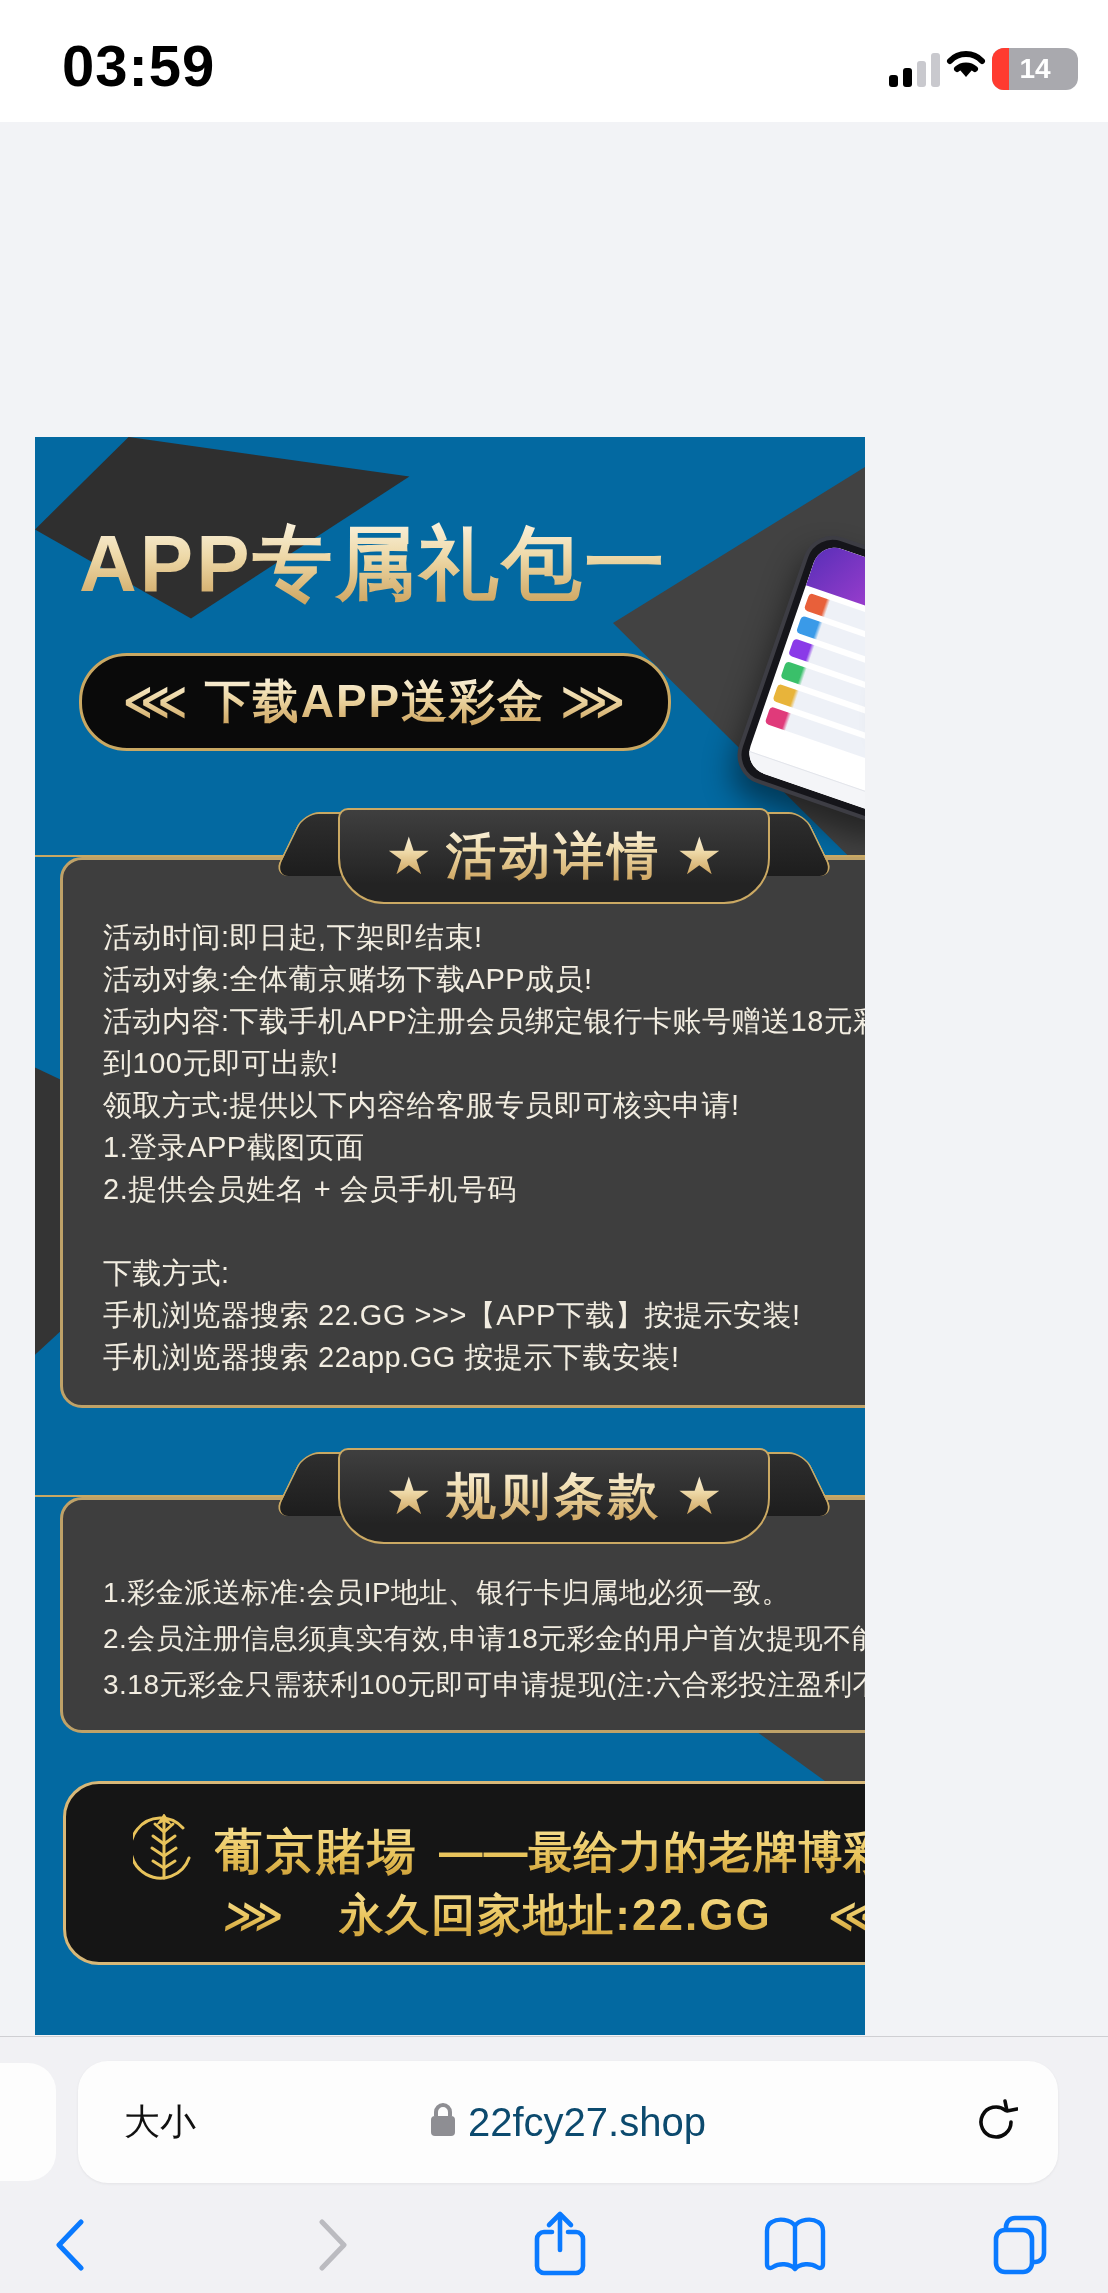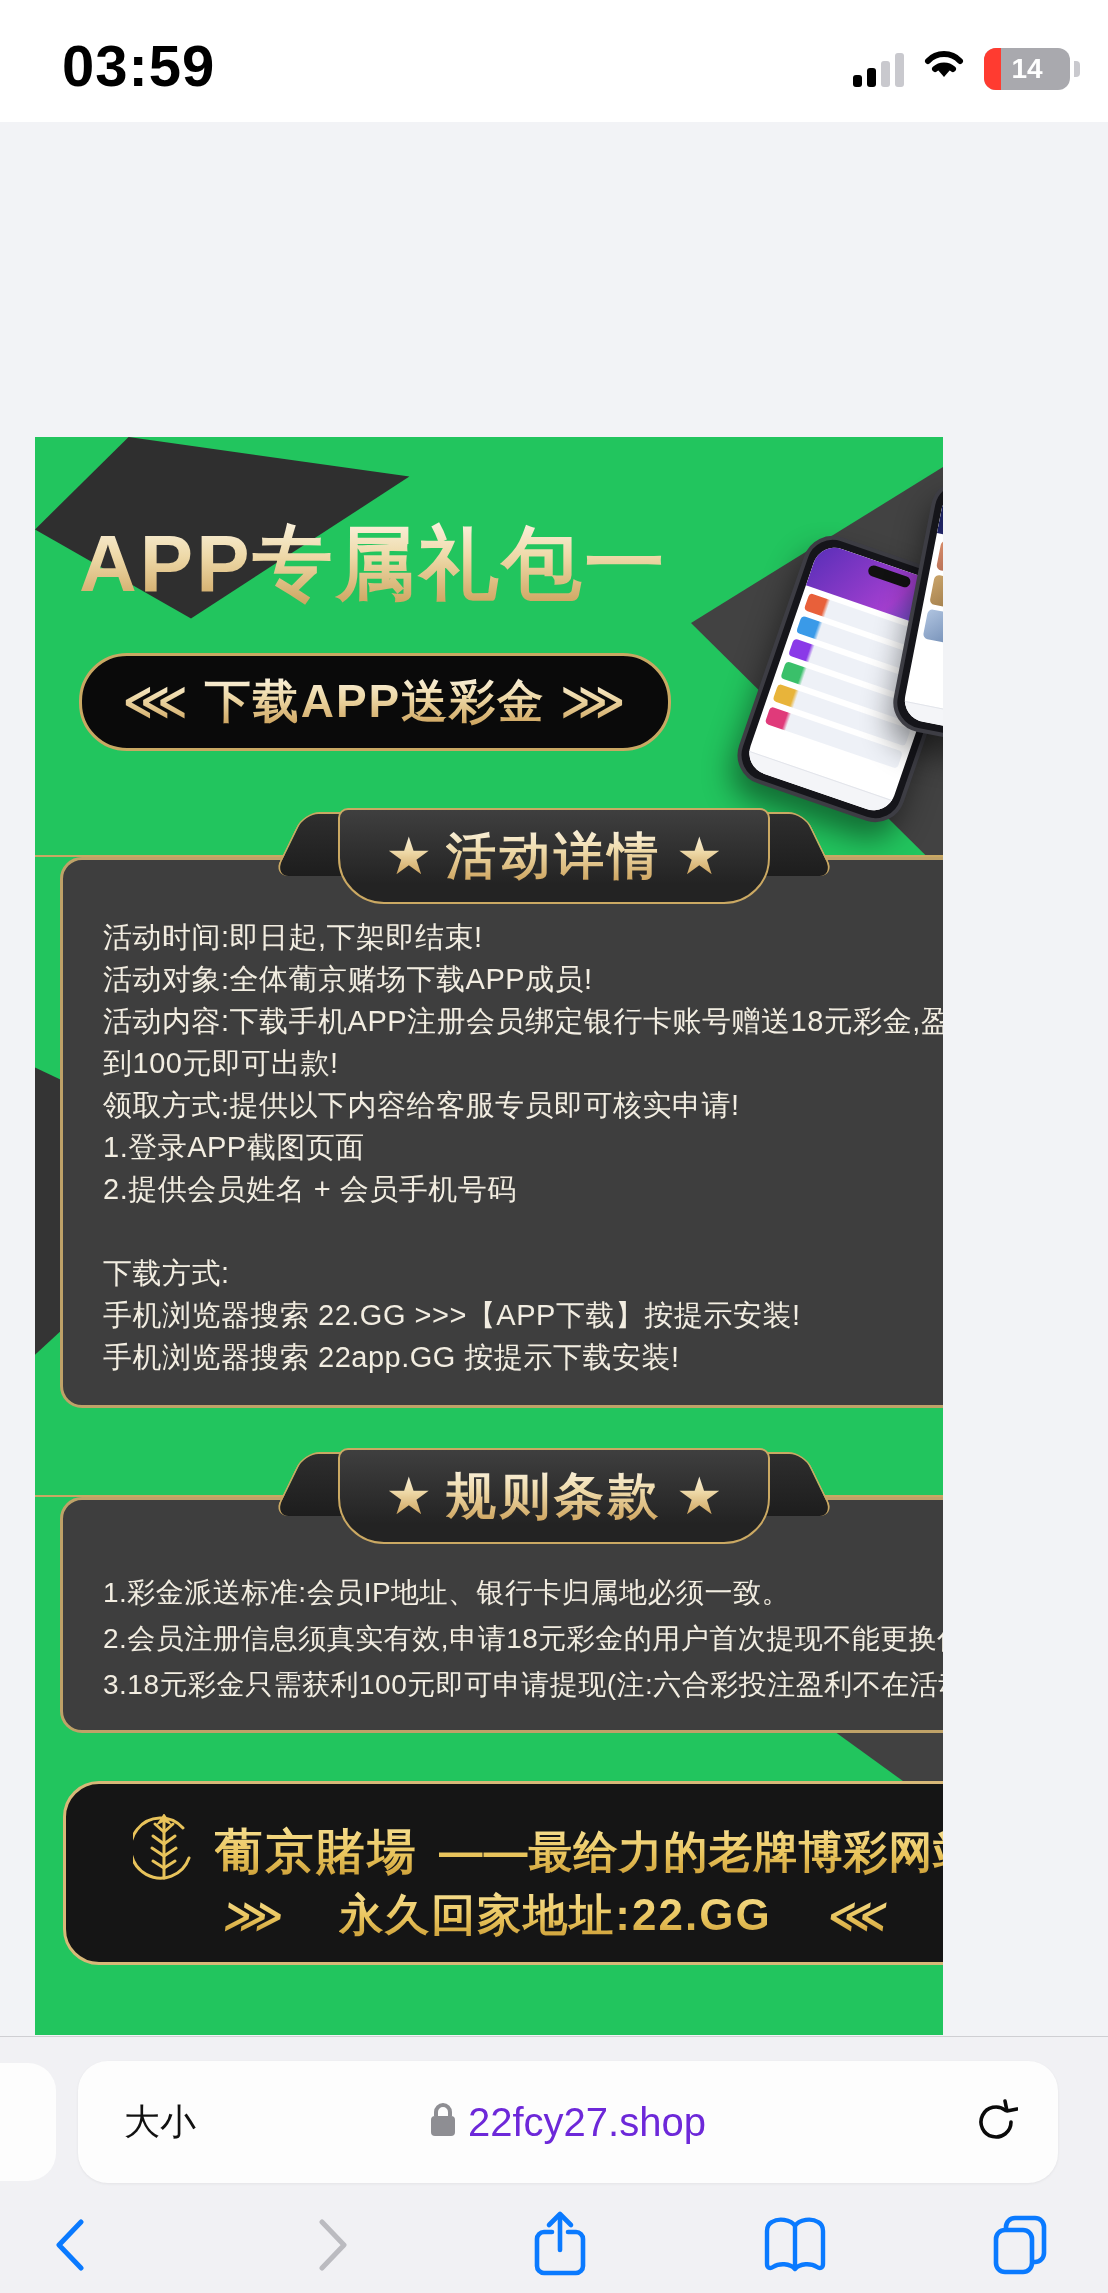--- a/index.html
+++ b/index.html
@@ -2,21 +2,21 @@
 <html><head>
 <meta charset="utf-8">
 <style>
   html,body{margin:0;padding:0;}
   body{font-family:"Liberation Sans","DejaVu Sans",sans-serif;}
   .screen{position:relative;width:1108px;height:2293px;background:#F2F3F6;overflow:hidden;}
 
   
   .statusbar{position:absolute;top:0;left:0;width:100%;height:122px;background:#FFFFFF;}
   .time{position:absolute;left:62px;top:32px;font-size:58px;font-weight:700;color:#000;letter-spacing:1px;}
-  .sicons{position:absolute;right:28px;top:44px;display:flex;align-items:flex-end;gap:14px;}
+  .sicons{position:absolute;right:34px;top:44px;display:flex;align-items:flex-end;}
   .bars{display:flex;align-items:flex-end;gap:5px;height:34px;}
   .bars i{width:9px;border-radius:3px;background:#000;display:block;}
   .bars i:nth-child(1){height:12px;}
   .bars i:nth-child(2){height:19px;}
   .bars i:nth-child(3){height:26px;background:#C9C9CE;}
   .bars i:nth-child(4){height:34px;background:#C9C9CE;}
   .wifi{margin-bottom:1px;}
   .battery{position:relative;width:86px;height:42px;border-radius:12px;background:#A9A9AE;overflow:hidden;margin-bottom:-3px;}
   .battery .fill{position:absolute;left:0;top:0;bottom:0;width:17px;background:#FF3B30;}
   .battery .pct{position:absolute;inset:0;display:flex;align-items:center;justify-content:center;font-size:28px;font-weight:700;color:#FFF;}
@@ -25,21 +25,21 @@
   
   .navbar{position:absolute;top:122px;left:0;width:100%;height:114px;background:#3E8EF7;display:flex;align-items:center;justify-content:center;}
   .nav-back{position:absolute;left:30px;top:0;height:100%;display:flex;align-items:center;padding:0 14px;cursor:pointer;}
   .nav-title{color:#FFF;font-size:47px;font-weight:700;letter-spacing:2px;}
 
   
   .note-card{position:absolute;left:35px;top:272px;width:1038px;height:165px;background:#FFFFFF;}
   .note-card span{position:absolute;left:32px;top:28px;font-size:38px;color:#3D8CF7;}
 
   
-  .poster{position:absolute;left:35px;top:437px;width:908px;height:1598px;background:#22c55e;overflow:hidden;}
+  .poster{position:absolute;left:35px;top:437px;width:830px;height:1598px;background:#0369a1;overflow:hidden;}
   .deco{position:absolute;pointer-events:none;}
   .d1{left:0;top:0;width:520px;height:330px;background:#2F2F2F;clip-path:polygon(18% 0,72% 12%,30% 55%,0 28%);}
   .d2{right:0;top:30px;width:420px;height:520px;background:#424242;clip-path:polygon(100% 0,40% 30%,100% 78%);}
   .d3{left:-60px;top:560px;width:380px;height:420px;background:#343434;clip-path:polygon(0 10%,70% 40%,10% 90%);}
   .d4{right:0;top:1050px;width:300px;height:380px;background:#414141;clip-path:polygon(100% 5%,30% 45%,100% 85%);}
 
   .gtext{background:linear-gradient(180deg,#FAF2DF 8%,#EED9A8 42%,#C89B52 95%);-webkit-background-clip:text;background-clip:text;color:transparent;}
   .gtext-bright{background:linear-gradient(180deg,#F6DE8F 10%,#E8C35B 55%,#C99A33 95%);-webkit-background-clip:text;background-clip:text;color:transparent;}
 
   .headline{position:absolute;left:44px;top:74px;font-size:80px;font-weight:900;letter-spacing:3px;white-space:nowrap;}
@@ -95,21 +95,21 @@
   .f-row2{position:absolute;top:102px;left:0;width:100%;display:flex;align-items:center;justify-content:center;gap:56px;}
   .f-addr{font-size:44px;font-weight:800;letter-spacing:2px;}
   .fl{font-size:42px;font-weight:700;transform:skewX(-8deg);}
 
   
   .chrome{position:absolute;left:0;top:2036px;width:100%;height:257px;background:#F1F1F4;border-top:1px solid #CFCFD3;padding-left:12px;}
   .tab-peek{position:absolute;left:-36px;top:26px;width:92px;height:118px;background:#FDFDFD;border-radius:28px;}
   .urlpill{position:absolute;left:78px;top:24px;width:980px;height:122px;background:#FDFDFD;border-radius:30px;box-shadow:0 1px 3px rgba(0,0,0,.06);}
   .tsize{position:absolute;left:46px;top:0;height:100%;display:flex;align-items:center;font-size:36px;color:#111;}
   .urlmid{position:absolute;left:0;top:0;width:100%;height:100%;display:flex;align-items:center;justify-content:center;gap:12px;}
-  .urltext{font-size:40px;color:#6d28d9;}
+  .urltext{font-size:40px;color:#0c4a6e;}
   .reload{position:absolute;right:40px;top:0;height:100%;display:flex;align-items:center;}
   .toolbar{position:absolute;left:0;top:158px;width:100%;height:99px;display:flex;align-items:center;}
   .tbtn{position:absolute;top:50%;transform:translate(-50%,-50%);display:flex;align-items:center;justify-content:center;padding:10px;}
   .tb-back{left:70px;}.tb-fwd{left:333px;}.tb-share{left:560px;}.tb-book{left:795px;}.tb-tabs{left:1020px;}
 </style>
 </head>
 <body>
 
 <div class="screen">
 

